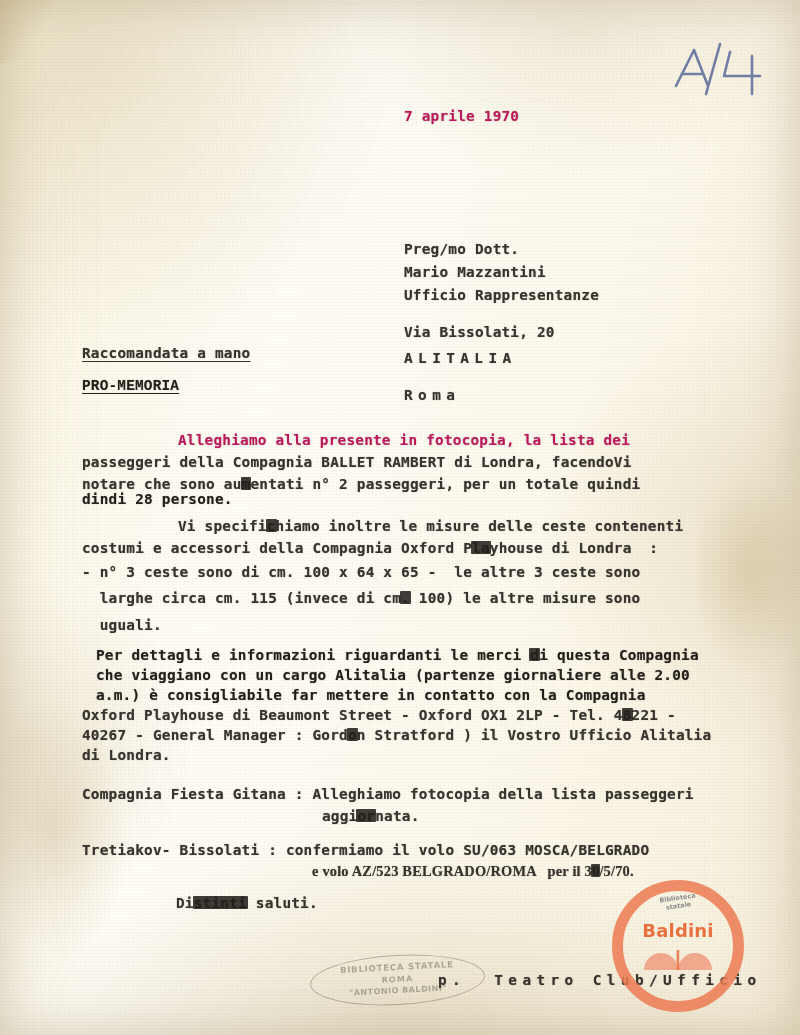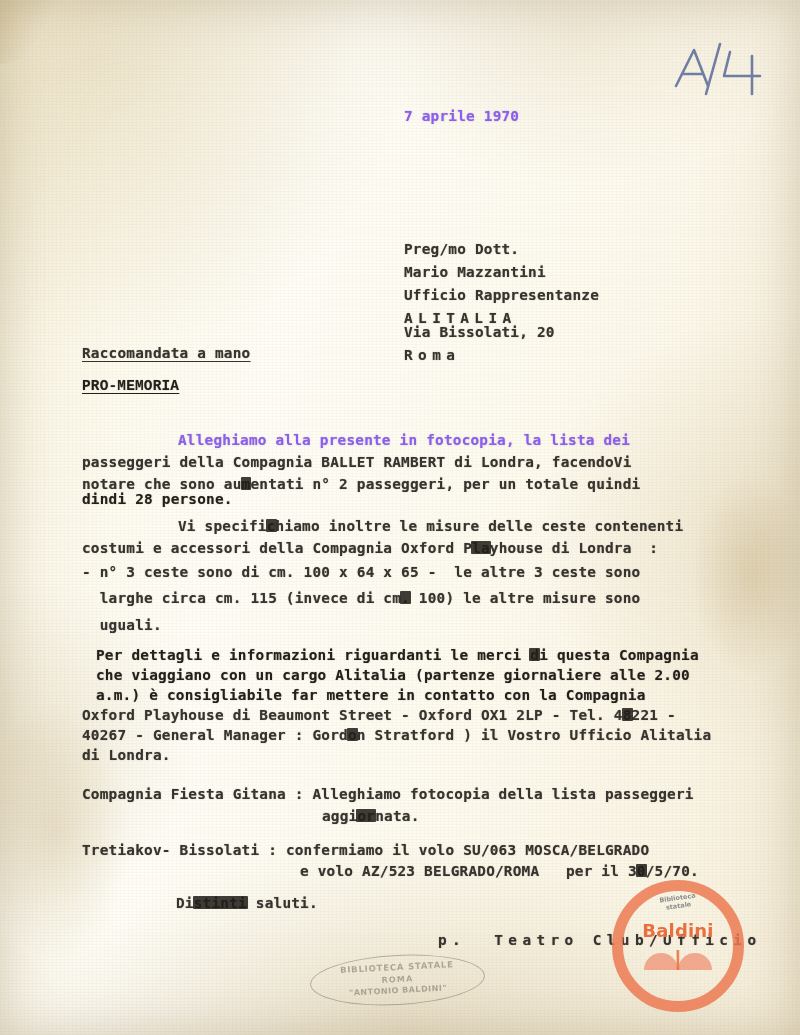--- a/index.html
+++ b/index.html
@@ -83,23 +83,23 @@
     position: absolute;
     font-family: "DejaVu Sans Mono", "Liberation Mono", monospace;
     font-size: 14.4px;
     line-height: 20px;
     letter-spacing: .2px;
     white-space: pre;
     color: #37332e;
     font-weight: 700;
     text-shadow: 0 0 1.1px rgba(70,62,52,.55);
   }
-  .tx.light  { color: #8b5cf6; font-weight: 700; text-shadow: 0 0 1.4px rgba(120,110,96,.5); }
+  .tx.light  { color: #be185d; font-weight: 700; text-shadow: 0 0 1.4px rgba(120,110,96,.5); }
   .tx.dark   { color: #231f1b; }
-  .tx.spaced { letter-spacing: 5.4px; }
+  .tx.spaced { letter-spacing: 5.4px; margin-top: 40px; }
   .tx.u      { text-decoration: underline; text-underline-offset: 3px; text-decoration-thickness: 1.3px; }
 
   
   .ink {
     position: relative;
     color: #191713;
     font-weight: 700;
   }
   .ink::after {
     content: "";
@@ -240,21 +240,21 @@
       <div class="tx" style="left:82px; top:745px;">di Londra.</div>
     </div>
 
     <div>
       <div class="tx" style="left:82px; top:784px;"><span class="u dark">Compagnia Fiesta Gitana</span><span> : </span><span>Alleghiamo fotocopia della lista passeggeri</span></div>
       <div class="tx" style="left:322px; top:806px;"><span>aggi</span><span class="ink">or</span><span>nata.</span></div>
     </div>
 
     <div>
       <div class="tx" style="left:82px; top:840px;"><span>Tretiakov- </span><span class="u dark">Bissolati</span><span> : </span><span>confermiamo il volo SU/063 MOSCA/BELGRADO</span></div>
-      <div class="tx" style="left:300px; top:861px;"><span>e volo AZ/523 BELGRADO/ROMA   per il 3</span><span class="ink">0</span><span>/5/70.</span></div>
+      <div class="tx" style="left:312px; top:861px;font-family:Liberation Serif, serif;"><span>e volo AZ/523 BELGRADO/ROMA   per il 3</span><span class="ink">0</span><span>/5/70.</span></div>
     </div>
 
     <div>
       <div class="tx" style="left:176px; top:893px;"><span>Di</span><span class="ink">stinti</span><span> saluti.</span></div>
       <div class="tx spaced" style="left:438px; top:930px;">p.  Teatro Club/Ufficio</div>
     </div>
 
   </div>
 
   <div class="handwriting">

